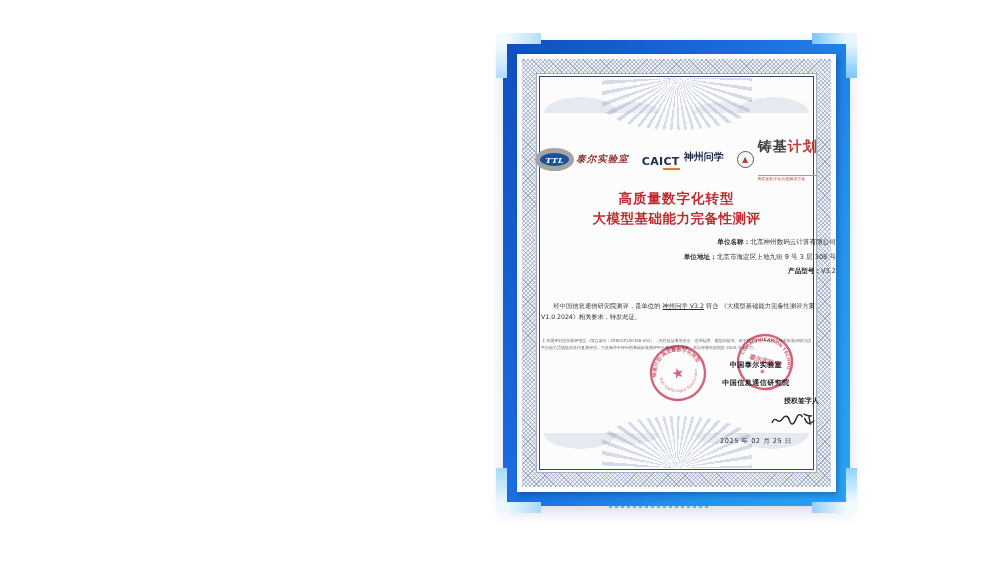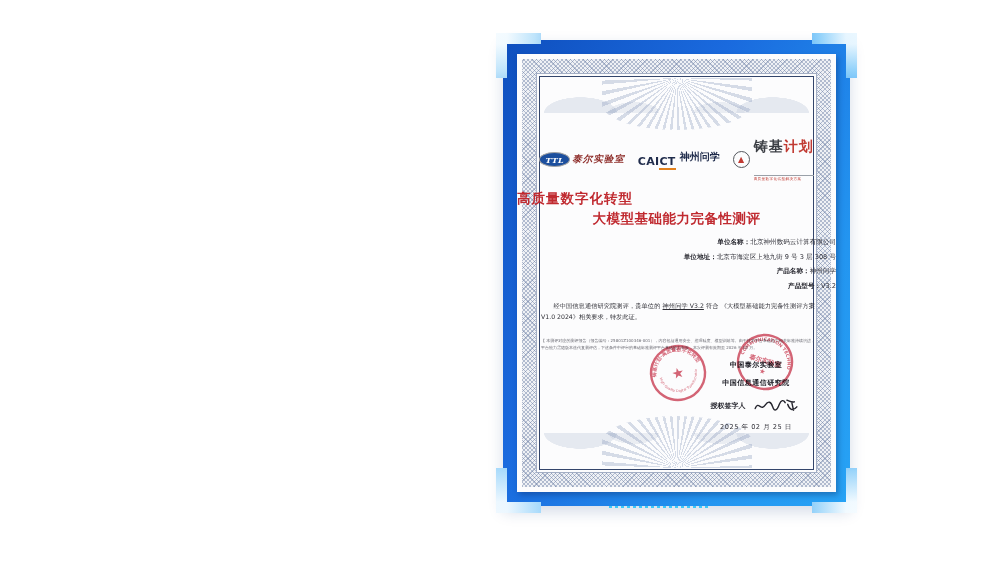--- a/index.html
+++ b/index.html
@@ -33,57 +33,57 @@
   .wave-band{position:absolute;left:26px;right:26px;height:34px;opacity:.45;
         background:radial-gradient(60px 26px at 14% 100%,rgba(125,145,180,.40) 0 60%,transparent 61%),
                    radial-gradient(60px 26px at 86% 100%,rgba(125,145,180,.40) 0 60%,transparent 61%),
                    radial-gradient(42px 18px at 34% 100%,rgba(125,145,180,.30) 0 60%,transparent 61%),
                    radial-gradient(42px 18px at 66% 100%,rgba(125,145,180,.30) 0 60%,transparent 61%);}
   .wave-band.top{top:25px;}
   .wave-band.bottom{bottom:25px;transform:scaleY(-1);}
   
   .logos{position:absolute;top:84px;left:0;right:0;display:flex;justify-content:center;align-items:center;gap:13px;}
   .ttl-logo{display:flex;align-items:center;gap:2px;}
-  .ttl-ellipse{width:29px;height:13px;border-radius:50%;background:#1c4f9e;border:1px solid #a3a3a3;
+  .ttl-ellipse{width:29px;height:13px;border-radius:50%;background:#1c4f9e;border:5px solid #a3a3a3;
         display:flex;align-items:center;justify-content:center;}
   .ttl-abbr{color:#fff;font:italic 700 8px "DejaVu Serif",serif;letter-spacing:.5px;}
   .ttl-name{font:italic 700 9.5px "DejaVu Serif",serif;color:#8f2e2b;letter-spacing:1px;}
   .caict-logo{display:flex;align-items:flex-start;gap:4px;}
   .caict-abbr-wrap{position:relative;}
   .caict-abbr{font-weight:800;font-size:11px;color:#1f2b4b;letter-spacing:.3px;}
   .caict-underline{position:absolute;right:0;bottom:-1px;width:17px;height:1.6px;background:#e2801c;}
   .caict-name{font-weight:700;font-size:10px;color:#1f2b4b;}
   .zhuji-logo{display:flex;align-items:center;gap:4px;}
   .zhuji-circle{width:15px;height:15px;border:1.2px solid #55585e;border-radius:50%;
         display:flex;align-items:center;justify-content:center;}
   .zhuji-mark{color:#c13b33;font-size:8px;line-height:1;}
   .zhuji-text{display:flex;flex-direction:column;align-items:flex-start;}
   .zhuji-names{font-weight:800;font-size:14px;letter-spacing:1px;border-bottom:.8px solid #9aa0a8;padding-bottom:19px;}
   .zhuji-dark{color:#3c3f45;}
   .zhuji-red{color:#c13b33;}
   .zhuji-tagline{font-size:3.6px;color:#c13b33;letter-spacing:.4px;margin-top:1px;}
   
   .numbers{position:absolute;left:30px;top:111px;font-size:6.4px;color:#3a3a42;}
   .numbers div{margin-bottom:5px;letter-spacing:.3px;}
-  .title-1{position:absolute;top:136px;left:0;right:0;
+  .title-1{position:absolute;top:136px;left:0;right:0;text-align:center;
         font-size:13.5px;font-weight:800;color:#c02a30;letter-spacing:1px;}
   .title-2{position:absolute;top:156px;left:0;right:0;text-align:center;
         font-size:13.5px;font-weight:800;color:#c02a30;letter-spacing:.5px;}
   .info-rows{position:absolute;top:184px;left:15px;right:0;text-align:right;font-size:6.6px;color:#33333b;}
   .info-rows div{margin-bottom:5.5px;}
   .info-label{font-weight:800;color:#1e1e26;}
   .body-par{position:absolute;top:247px;left:24px;width:274px;font-size:6.2px;line-height:1.75;
         color:#2f2f36;text-indent:2em;text-align:justify;margin:0;}
   .body-product{text-decoration:underline;text-underline-offset:1px;}
   .footnote{position:absolute;top:284px;left:24px;width:274px;font-size:4px;line-height:1.7;
         color:#6a6a72;text-align:justify;margin:0;}
   
   .signoff{position:absolute;left:176px;top:306px;width:126px;text-align:center;color:#1d1d25;}
   .signoff .org{font-weight:800;font-size:7px;margin-bottom:8px;letter-spacing:.5px;}
-  .signer-row{display:flex;align-items:center;justify-content:center;gap:4px;margin-top:2px;}
+  .signer-row{display:flex;align-items:flex-end;justify-content:center;gap:4px;margin-top:2px;flex-direction:column;}
   .signer-label{font-weight:800;font-size:7px;}
   .sig-svg{display:block;}
   .date-line{font-size:6.6px;color:#33333b;margin-top:7px;letter-spacing:.5px;}
   .stamp{position:absolute;mix-blend-mode:multiply;opacity:.85;}
   .stamp-left{left:131px;top:289px;transform:rotate(-14deg);}
   .stamp-right{left:218px;top:278px;transform:rotate(16deg);}
 </style>
 </head>
 <body>
 
@@ -131,21 +131,20 @@
         </div>
       </div>
 
 
       <div class="title-1">高质量数字化转型</div>
       <div class="title-2">大模型基础能力完备性测评</div>
 
       <div class="info-rows">
         <div><span class="info-label">单位名称：</span><span>北京神州数码云计算有限公司</span></div>
         <div><span class="info-label">单位地址：</span><span>北京市海淀区上地九街 9 号 3 层 308 号</span></div>
-        <div><span class="info-label">产品名称：</span><span>神州问学</span></div>
         <div><span class="info-label">产品型号：</span><span>V3.2</span></div>
       </div>
 
       <p class="body-par"><span>经中国信息通信研究院测评，贵单位的 </span><span class="body-product">神州问学 V3.2</span><span> 符合 《大模型基础能力完备性测评方案 V1.0 2024》相关要求，特发此证。</span></p>
 
       <p class="footnote">【 本测评对应的测评报告（报告编号：25801Z100346-001），内容包括通用安全、推理精度、模型训练等。由于技术平台基础能力相关标准持续演进，平台能力需随版本迭代复测评估，下述条件中评审的基础标准测评平台基础能力有效，本次评测有效期至 2026 年 02 月。</p>
 
       <div class="signoff">
         <div class="org">中国泰尔实验室</div>
         <div class="org">中国信息通信研究院</div>

